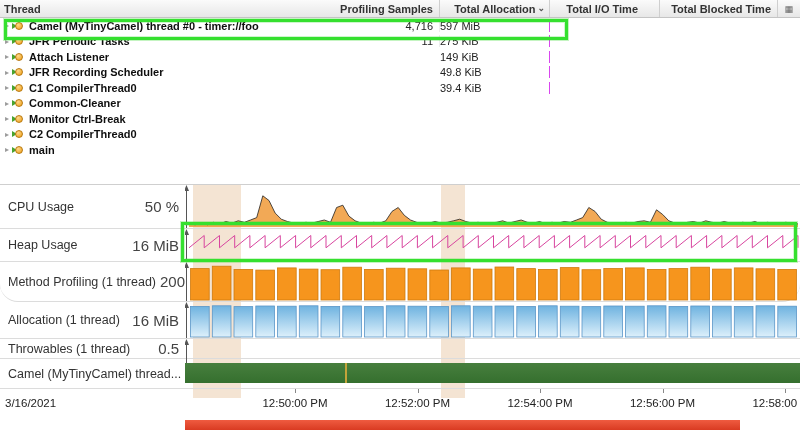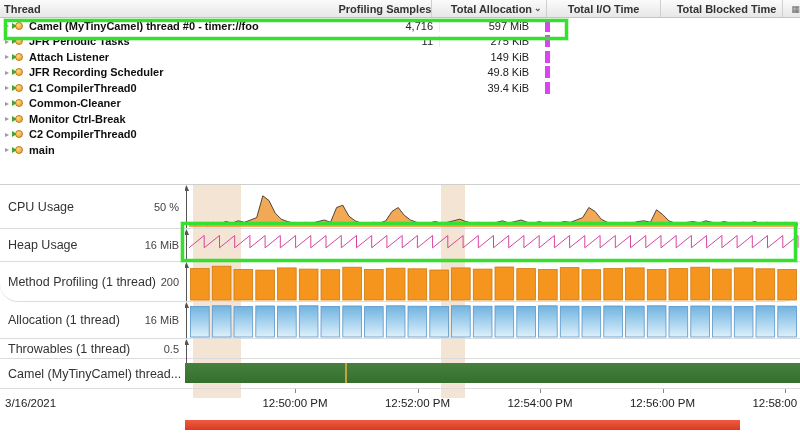--- a/index.html
+++ b/index.html
@@ -7,58 +7,58 @@
   .app{
     position:relative; width:800px; height:446px; overflow:hidden;
     font-family:"Liberation Sans", sans-serif; background:#fff; color:#222;
   }
   
   .thread-table{ height:168px; overflow:hidden; }
   .t-header{
     display:flex; height:18px; align-items:center;
     background:linear-gradient(#fbfbfb,#e7e7e7);
     border-bottom:1px solid #c4c4c4;
-    font-size:11px; font-weight:bold; color:#333;gap:8px;
+    font-size:11px; font-weight:bold; color:#333;
   }
   .th{ height:100%; display:flex; align-items:center; }
   .col-thread{ width:320px; padding-left:4px; }
-  .col-samples{ width:120px; justify-content:flex-end; border-right:1px solid #cfcfcf; }
+  .col-samples{ width:120px; justify-content:flex-end; padding-right:6px; border-right:1px solid #cfcfcf; }
   .col-alloc{ width:110px; justify-content:flex-end; padding-right:4px; border-right:1px solid #cfcfcf; }
   .col-io{ width:110px; justify-content:flex-end; padding-right:21px; border-right:1px solid #cfcfcf; }
   .col-blocked{ width:118px; justify-content:flex-end; padding-right:6px; border-right:1px solid #cfcfcf; }
   .col-gear{ flex:1; justify-content:center; font-size:9px; color:#666; font-weight:normal; }
   .sort{ font-size:9px; color:#555; margin-left:2px; transform:translateY(-1px); }
   .t-body{ height:150px; overflow:hidden; }
   .t-row{ display:flex; height:15.5px; align-items:center; font-size:11px; }
   .tw{ width:320px; display:flex; align-items:center; padding-left:2px; overflow:hidden; white-space:nowrap; }
   .expander{ width:10px; font-size:8px; color:#9a9a9a; text-align:center; flex:0 0 auto; }
   .thread-icon{ display:inline-flex; align-items:center; width:14px; flex:0 0 auto; }
   .thread-icon .g{ width:0; height:0; border-top:3px solid transparent; border-bottom:3px solid transparent;
     border-left:5px solid #4aa32f; margin-right:-2px; }
   .thread-icon .o{ width:8px; height:8px; border-radius:50%;
     background:radial-gradient(circle at 35% 30%, #ffd98c, #ee9d15);
     border:1px solid #b97a10; }
   .tname{ font-weight:bold; color:#0f0f0f; margin-left:3px; white-space:nowrap; }
   .cell{ color:#222; }
   .c-samples{ width:120px; text-align:right; padding-right:6px; border-right:1px solid #ededed; }
-  .c-alloc{ width:110px; text-align:right; padding-right:16px; border-right:5px solid #d946ef; }
+  .c-alloc{ width:110px; padding-right:16px; border-right:1px solid #d946ef; }
   .c-io{ width:110px; text-align:right; padding-right:6px; border-right:1px solid #ededed; }
   .c-blocked{ width:118px; text-align:right; padding-right:6px; border-right:1px solid #ededed; }
   
   .timeline{ position:relative; margin-top:16px; border-top:1px solid #cfcfcf; }
   .bands{ position:absolute; left:185px; top:0; width:615px; height:213px; z-index:0; pointer-events:none; }
   .band{ position:absolute; top:0; height:100%; background:var(--band, rgba(225,185,140,0.38)); }
   .band1{ left:8px;  width:48px; }
   .band2{ left:256px; width:24px; }
   .tl-row{ display:flex; position:relative; z-index:1; border-bottom:1px solid #dcdcdc;text-align:right; }
   .r-cpu{ height:44px; } .r-heap{ height:33px; } .r-method{ height:40px;border-radius:18px; }
   .r-alloc{ height:37px; } .r-throw{ height:20px; } .r-camel{ height:30px; }
   .tl-label{ width:185px; display:flex; align-items:center; padding:0 6px 0 8px;
     font-size:12.5px; color:#333; overflow:hidden; white-space:nowrap; }
-  .tl-scale{ font-size:11px; color:#444; margin-left:auto; padding-left:4px; }
+  .tl-scale{ font-size:15px; color:#444; margin-left:auto; padding-left:4px; }
   .tl-chart{ width:615px; position:relative; }
   .tl-chart svg{ display:block; }
   .camel-bar{ position:absolute; left:0; right:0; top:4px; bottom:5px;
     background:linear-gradient(var(--camel-top,#477f3e), var(--camel-bottom,#356f2e)); }
   .camel-marker{ position:absolute; top:4px; bottom:5px; width:2px; background:#c3a43a; }
   
   .time-axis{ position:relative; height:26px; font-size:11.5px; color:#222; }
   .axis-date{ position:absolute; left:5px; top:8px; }
   .ticks{ position:absolute; left:185px; top:0; width:615px; height:100%; }
   .tick-mark{ position:absolute; top:0; width:1px; height:4px; background:#888; }

